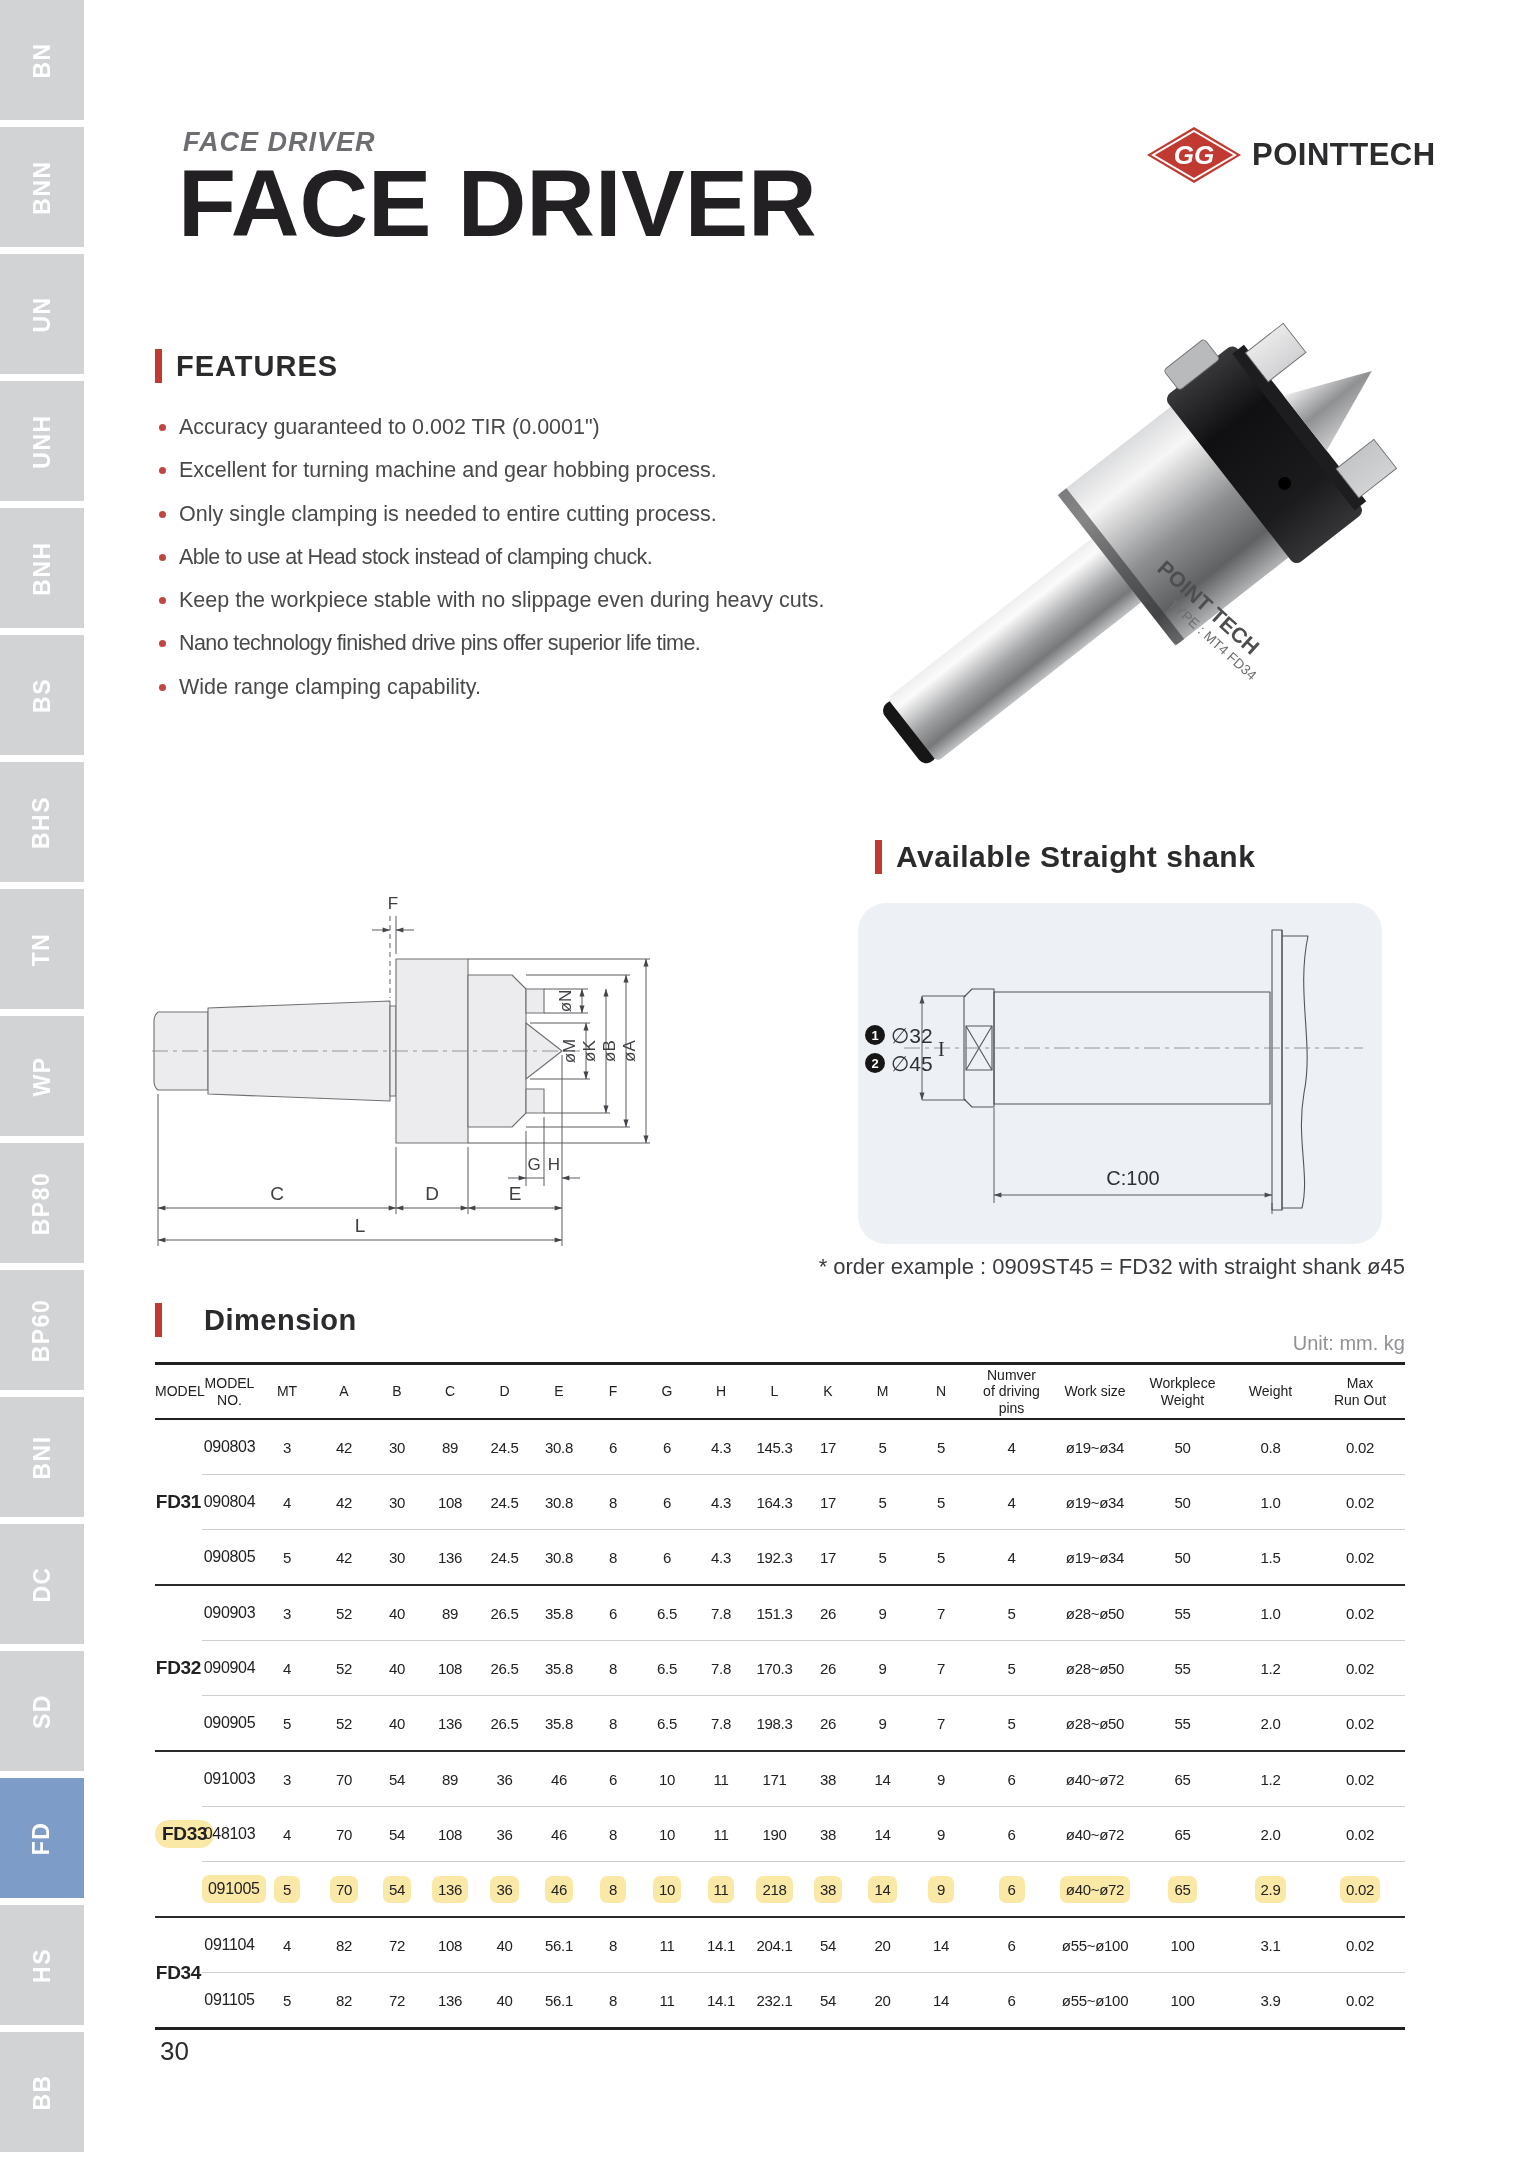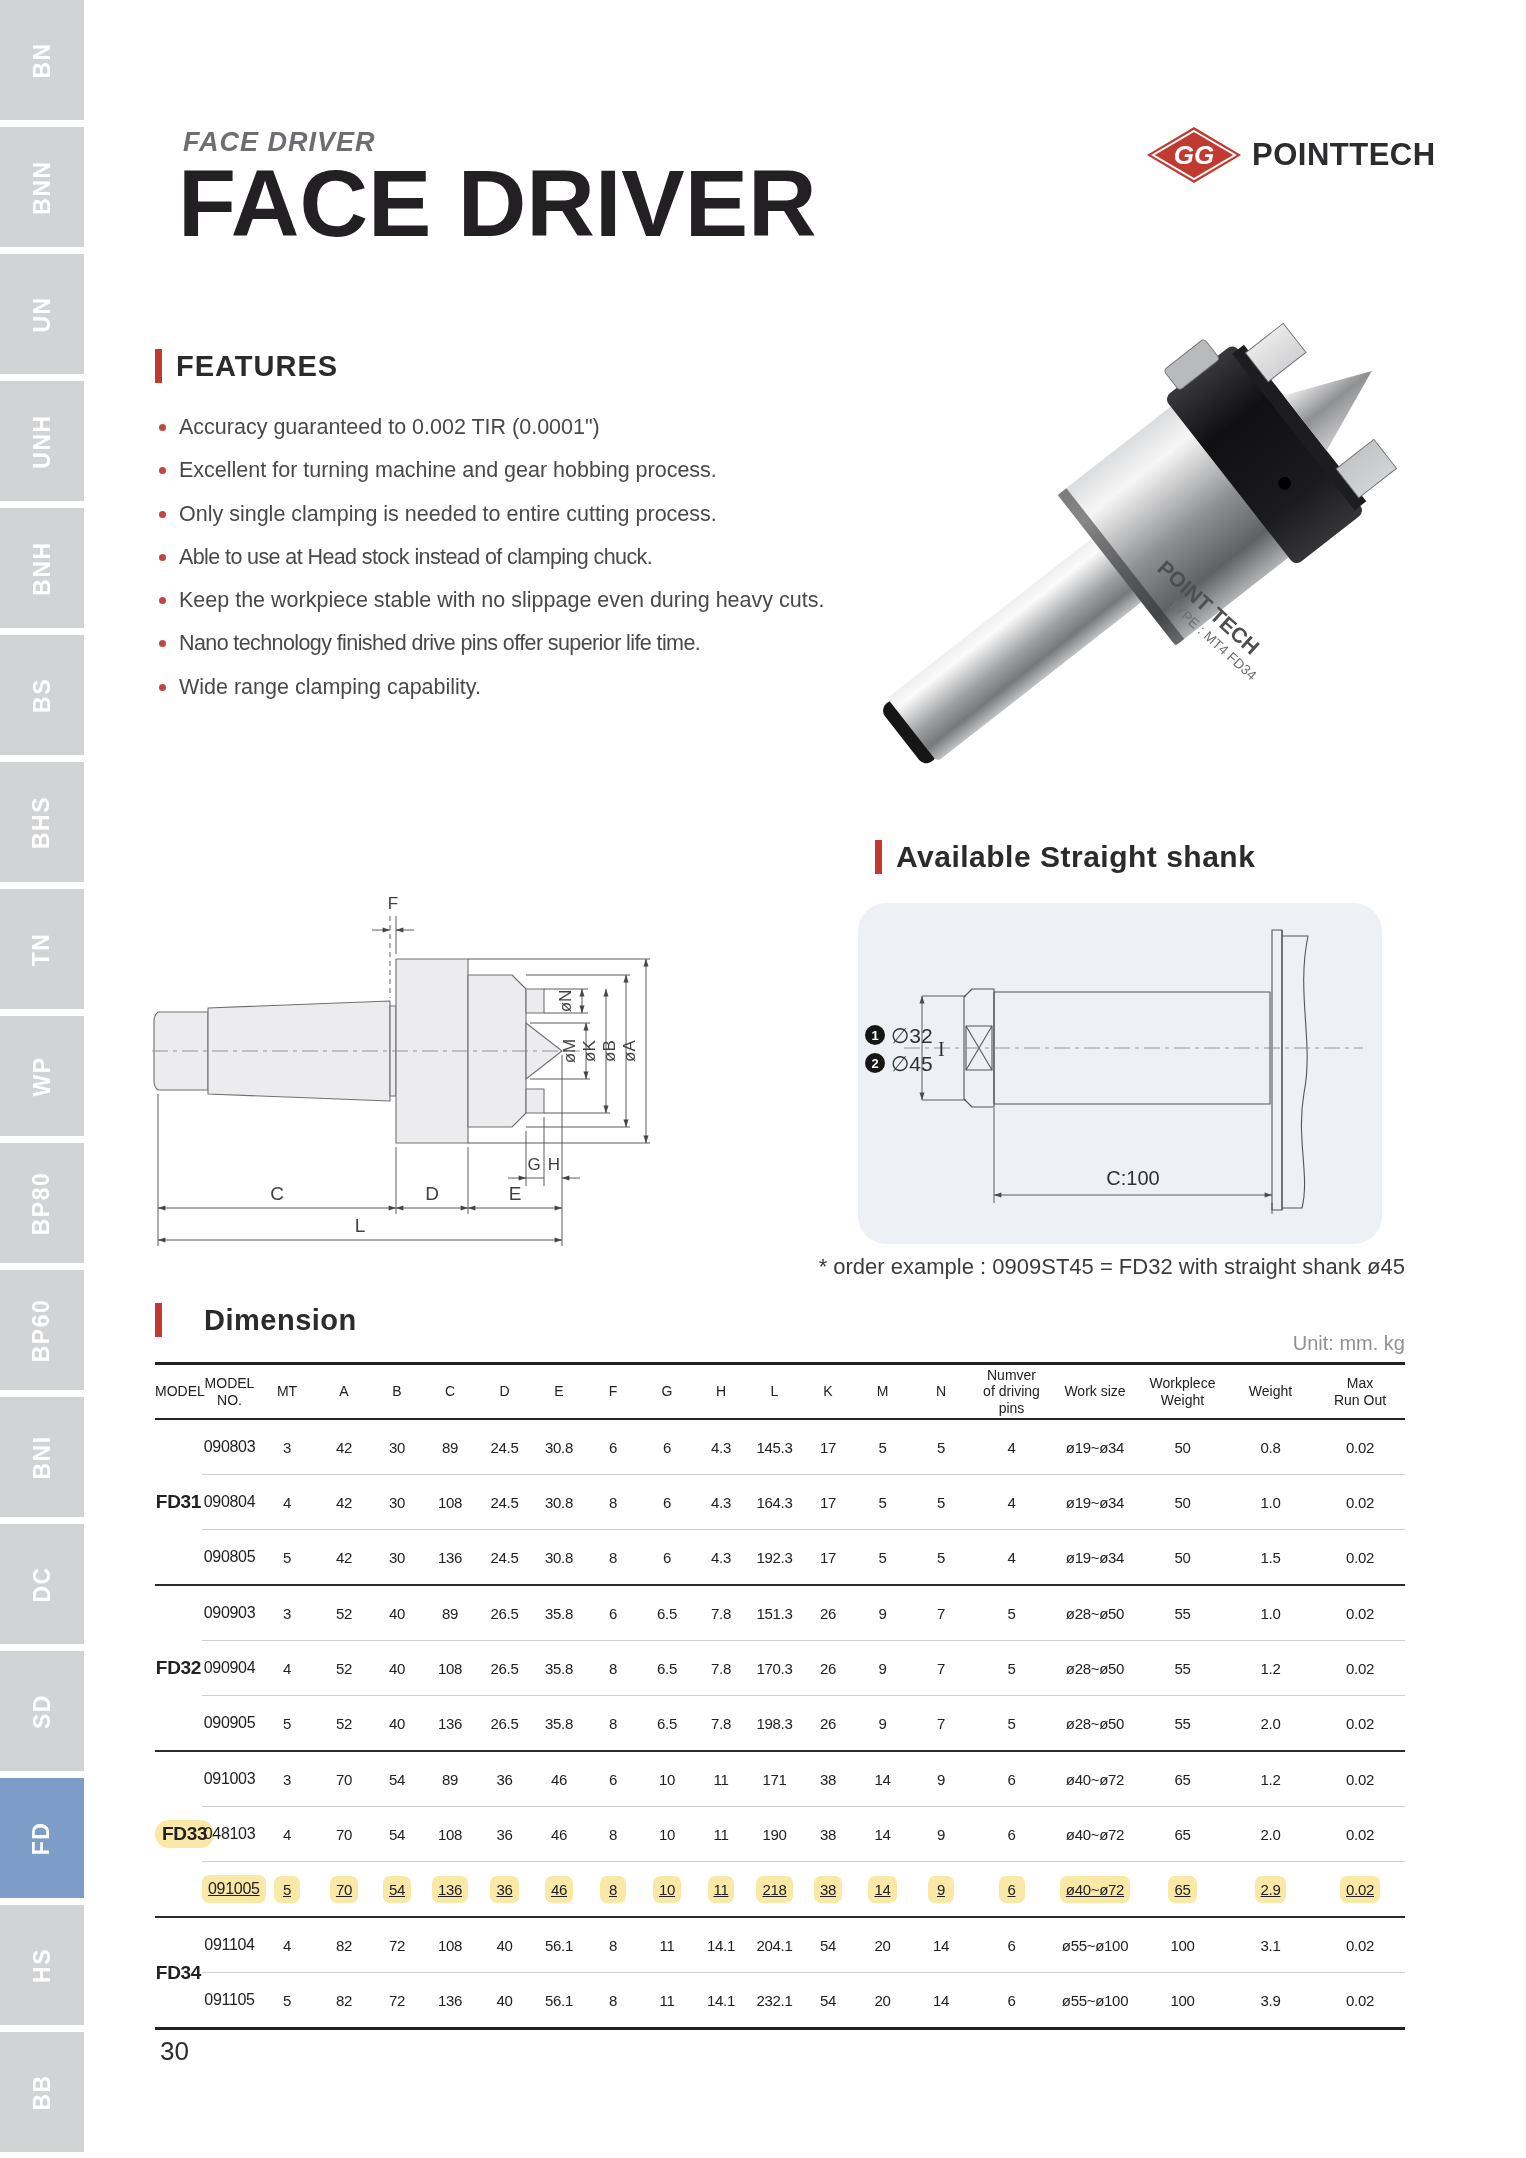--- a/index.html
+++ b/index.html
@@ -40,21 +40,21 @@
              table-layout:fixed;border-top:3px solid #232023;border-bottom:3px solid #232023;}
   .dim-table th{font-size:14px;font-weight:400;color:#232023;white-space:pre-line;
                 height:53px;vertical-align:middle;line-height:1.15;padding:0;}
   .dim-table thead tr{border-bottom:2px solid #232023;}
   .dim-table td{height:54px;text-align:center;vertical-align:middle;font-size:15px;
                 color:#232023;letter-spacing:-0.3px;padding:0;}
   .dim-table td.model{font-size:19px;font-weight:700;border-bottom:2px solid #2b2b2b;}
   .dim-table td.mno{font-size:16px;}
   .dim-table tr.mid td.c{border-bottom:1px solid #cfcfd2;}
   .dim-table tr.gend td{border-bottom:2px solid #2b2b2b;}
-  .pill{display:inline-block;background:#fae9a6;border-radius:7px;padding:5px 6px;min-width:14px;text-decoration:underline;}
+  .pill{display:inline-block;background:#fae9a6;border-radius:7px;padding:5px 6px;min-width:14px;}
   .pill-model{display:inline-block;background:#fae9a6;border-radius:14px;padding:3px 7px;}
   .page-number{position:absolute;left:160px;top:2036px;font-size:26px;color:#2c2c2e;}
   
   text{font-family:"Liberation Sans",sans-serif;}
   .serif{font-family:"Liberation Serif",serif;}
 </style>
 </head>
 <body>
 
 <div class="page">

